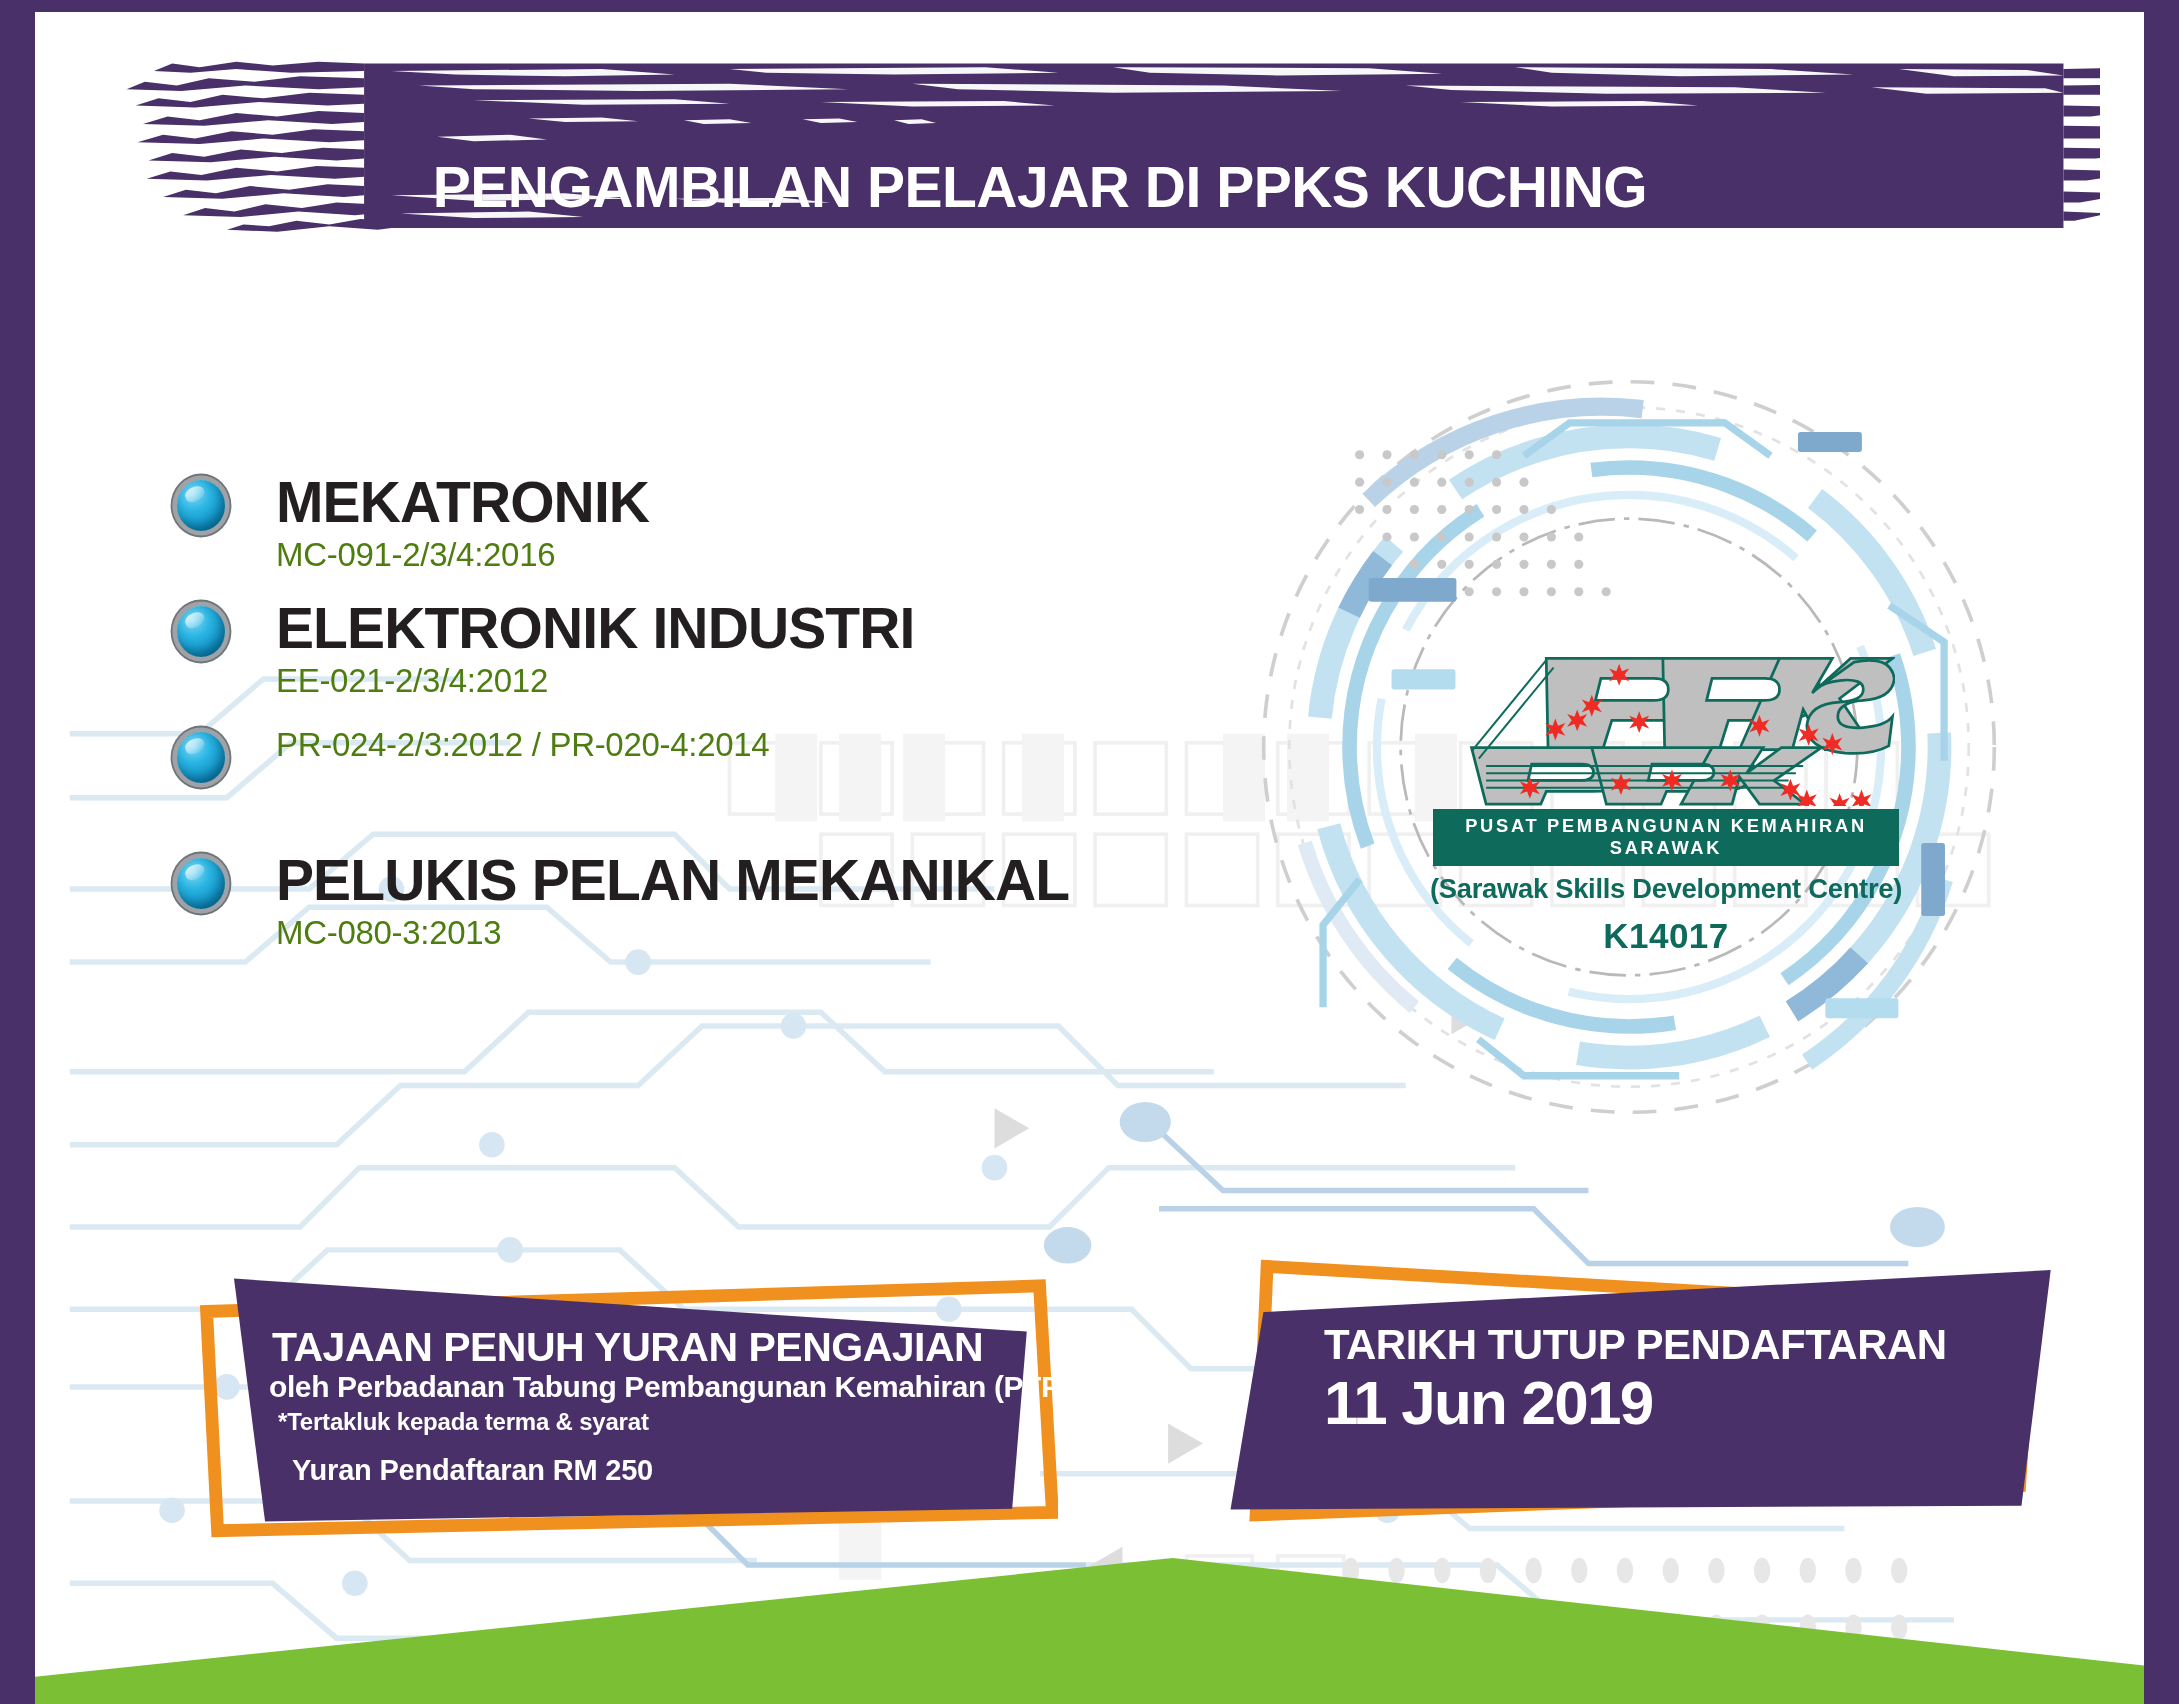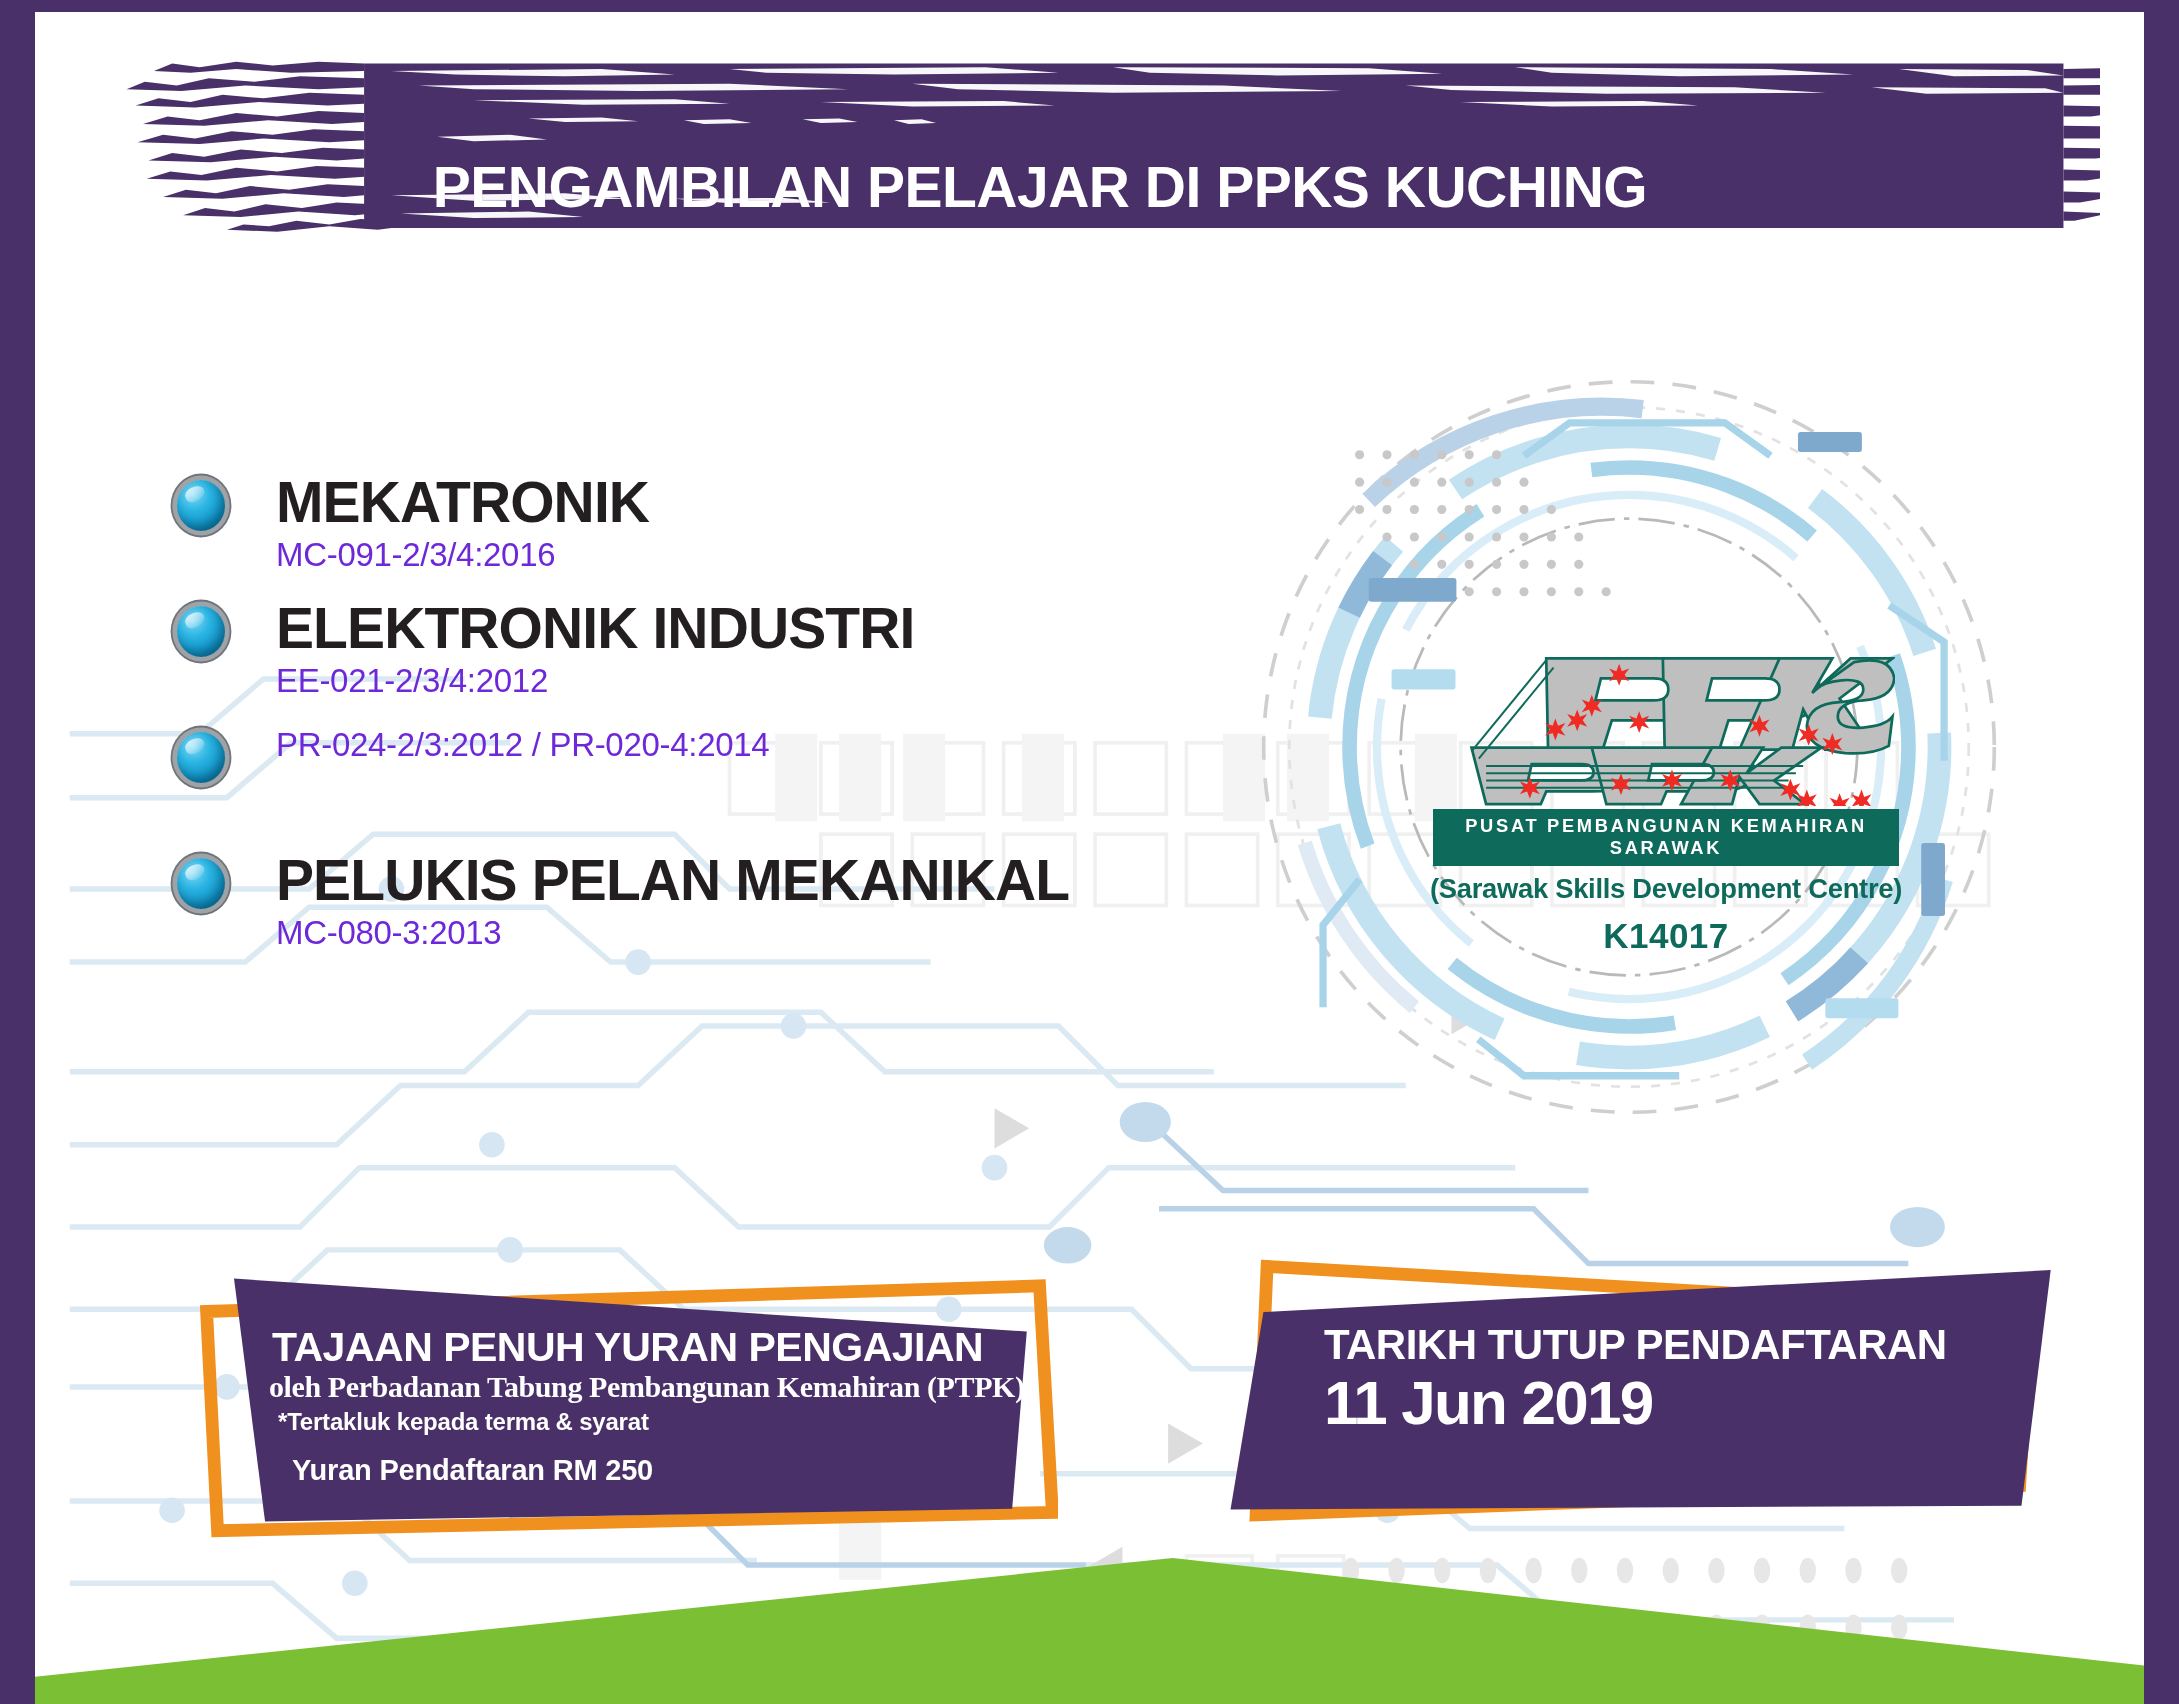--- a/index.html
+++ b/index.html
@@ -106,21 +106,21 @@
     font-size: 57px;
     font-weight: bold;
     color: #231f20;
     line-height: 1.02;
     letter-spacing: -0.9px;
     white-space: nowrap;
   }
   .course-code {
     font-size: 33px;
     font-weight: normal;
-    color: #6d28d9;
+    color: #4d7c0f;
     line-height: 1.2;
     margin-top: 3.7px;
     letter-spacing: -0.3px;
     white-space: nowrap;
   }
 
   
   .tech-circle {
     position: absolute;
     left: 1215px;
@@ -193,21 +193,20 @@
     letter-spacing: -0.5px;
     white-space: nowrap;
   }
   .bl-sub {
     position: absolute;
     left: 79px; top: 106px;
     font-size: 30px;
     font-weight: bold;
     letter-spacing: -0.4px;
     white-space: nowrap;
-    font-family: Liberation Serif, serif;
   }
   .bl-note {
     position: absolute;
     left: 88px; top: 144px;
     font-size: 24px;
     font-weight: bold;
     letter-spacing: -0.2px;
     white-space: nowrap;
   }
   .bl-fee {

